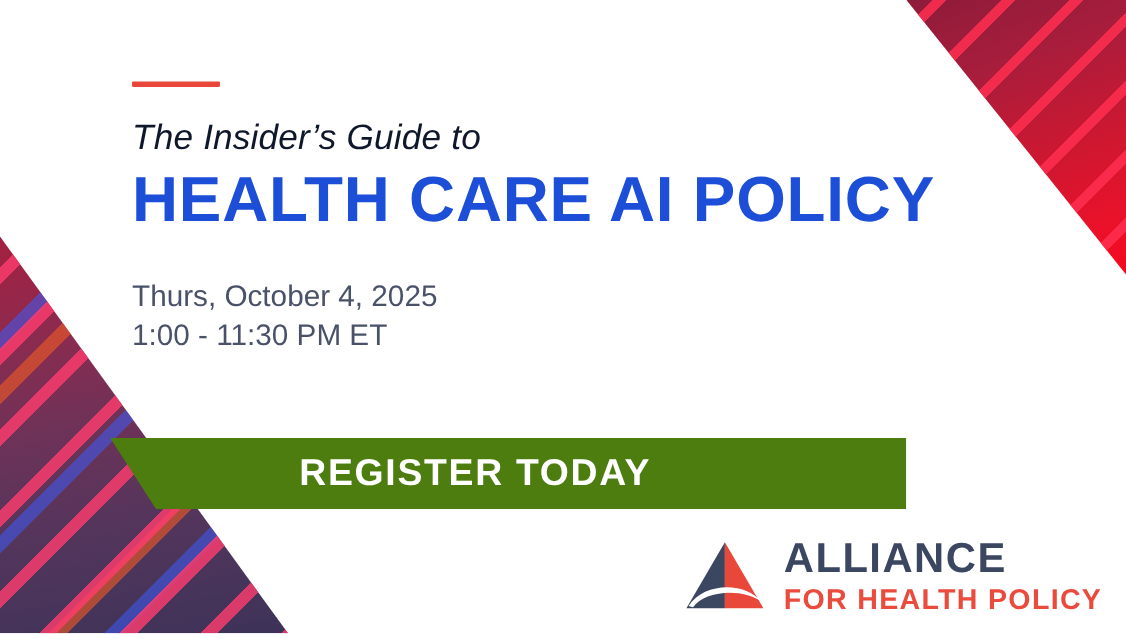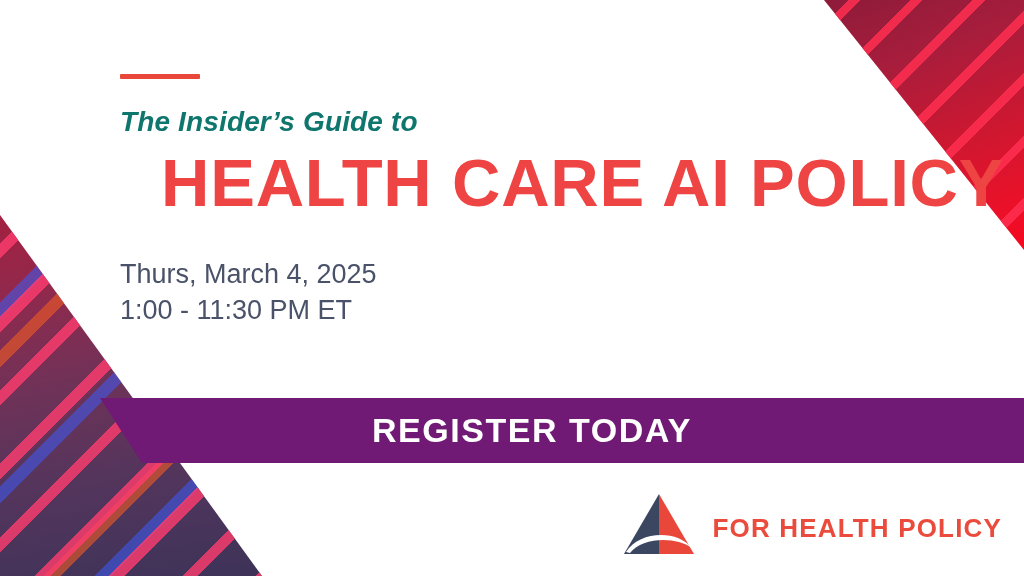--- a/index.html
+++ b/index.html
@@ -83,52 +83,51 @@
   }
 
   #accent-rule {
     width:80px; height:5px;
     background:#e8473a;
     border-radius:1px;
     margin:22px 0 26px 0;
   }
 
   #subtitle {
-    font-size:28px;
+    font-size:32px;
     font-style:italic;
-    font-weight:bold;
-    color:#0f766e;
+    font-weight:normal;
+    color:#0f172a;
     letter-spacing:0.005em;
     line-height:1.2;
   }
 
   #headline {
-    font-size:67px;
+    font-size:58px;
     font-weight:bold;
-    color:#ef4444;
+    color:#1d4ed8;
     letter-spacing:0.012em;
     line-height:1.08;
     margin-top:8px;
     white-space:nowrap;
-    margin-left:41px;
   }
 
   #date-block {
     margin-top:38px;
     font-size:27px;
     color:#4a5269;
     line-height:1.32;
   }
 
   
   #register-band {
     position:absolute;
     left:0; top:398px;
-    width:1024px; height:65px;
-    background:#701a75;
+    width:824px; height:65px;
+    background:#4d7c0f;
     clip-path: polygon(100px 0%, 100% 0%, 100% 100%, 142px 100%);
     display:flex;
     align-items:center;
     justify-content:center;
   }
   #register-label {
     color:#ffffff;
     font-size:34px;
     font-weight:bold;
     letter-spacing:0.045em;
@@ -161,36 +160,37 @@
 <div id="canvas">
 
   <div class="deco" id="deco-top-right"></div>
   <div class="deco" id="deco-left"></div>
 
   <div id="text-block">
     <div id="accent-rule"></div>
     <div id="subtitle">The Insider’s Guide to</div>
     <div id="headline">HEALTH CARE AI POLICY</div>
     <div id="date-block">
-      <div>Thurs, March 4, 2025</div>
+      <div>Thurs, October 4, 2025</div>
       <div>1:00 - 11:30 PM ET</div>
     </div>
   </div>
 
   <div id="register-band">
     <span id="register-label">REGISTER TODAY</span>
   </div>
 
   <div id="logo">
     <svg id="logo-mark" viewBox="0 0 78 66">
 
       <path d="M39 2 L39 62 L4 62 Z" fill="#3b4660"></path>
 
       <path d="M39 2 L74 62 L39 62 Z" fill="#e8473a"></path>
 
       <path d="M6 60 C20 38 58 38 72 56 C56 44 22 45 10 61 Z" fill="#ffffff"></path>
     </svg>
     <div id="logo-words">
+      <span id="logo-name">ALLIANCE</span>
       <span id="logo-tagline">FOR HEALTH POLICY</span>
     </div>
   </div>
 
 </div>
 
 </body></html>

